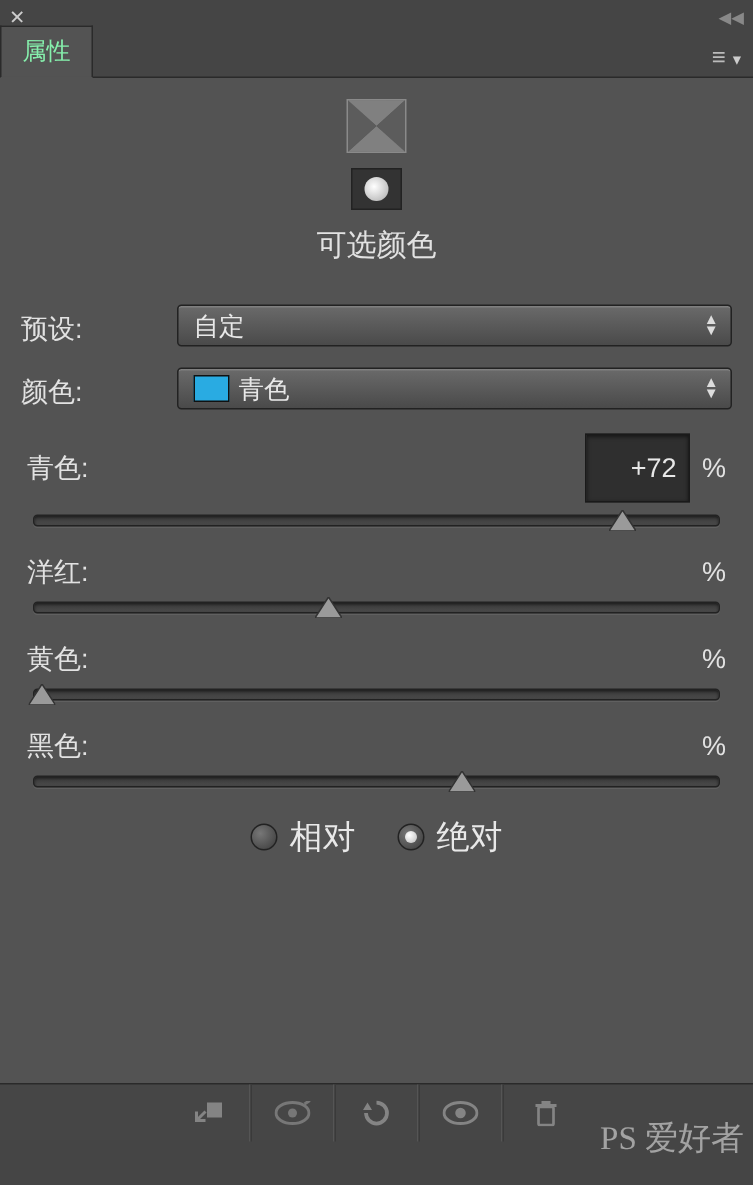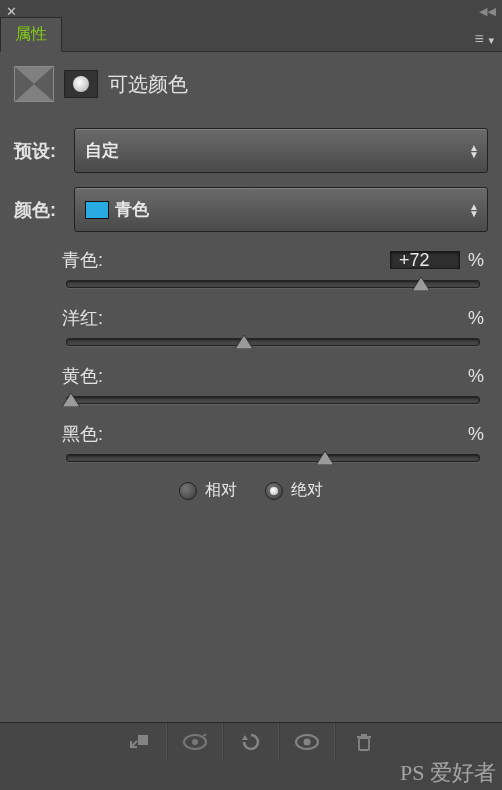--- a/index.html
+++ b/index.html
@@ -3,66 +3,66 @@
 <meta charset="utf-8">
 <style>
 * { margin: 0; padding: 0; box-sizing: border-box; font-family: "Microsoft YaHei", sans-serif; }
 body { background: #454545; width: 502px; height: 790px; overflow: hidden; position: relative; }
 
 .topbar { height: 22px; background: #454545; display: flex; align-items: center; padding: 0 6px; justify-content: space-between; }
 .topbar .close-x { color: #ccc; font-size: 13px; cursor: pointer; }
 .topbar .collapse { color: #888; font-size: 11px; cursor: pointer; }
 
 .tabbar { height: 30px; background: #454545; display: flex; align-items: flex-end; border-bottom: 1px solid #2a2a2a; position: relative; }
-.tab { padding: 6px 14px; color: #84cc16; font-size: 16px; cursor: pointer; border: 1px solid transparent; }
+.tab { padding: 6px 14px; color: #86efac; font-size: 16px; cursor: pointer; border: 1px solid transparent; }
 .tab.active { background: #535353; border: 1px solid #2a2a2a; border-bottom: 1px solid #535353; position: relative; top: 1px; }
 .tab-menu { position: absolute; right: 8px; top: 8px; color: #ccc; font-size: 11px; cursor: pointer; }
 .tab-menu .lines { display: inline-block; width: 14px; }
 .tab-menu .lines::before { content: "≡"; font-size: 16px; color: #bbb; }
 
 .panel { background: #535353; padding: 14px 14px 0 14px; height: 708px; position: relative; }
 
-.header-row { display: flex; align-items: center; gap: 10px; margin-bottom: 26px; }
+.header-row { display: flex; align-items: center; gap: 10px; margin-bottom: 26px; flex-direction: column; }
 .adj-icon { width: 40px; height: 36px; border: 1px solid #8a8a8a; background: linear-gradient(135deg, #888 0%, #555 50%, #888 100%); display: flex; align-items: center; justify-content: center; position: relative; }
 .adj-icon svg { display: block; }
 .mask-btn { width: 34px; height: 28px; background: #333; border: 1px solid #222; display: flex; align-items: center; justify-content: center; cursor: pointer; }
 .mask-btn .circle { width: 16px; height: 16px; border-radius: 50%; background: radial-gradient(circle at 40% 40%, #fff, #aaa); }
 .header-title { color: #e2e2e2; font-size: 20px; }
 
-.form-row { display: flex; align-items: center; margin-bottom: 14px; gap: 10px; font-weight: bold; }
+.form-row { display: flex; align-items: flex-end; margin-bottom: 14px; gap: 10px; }
 .form-label { color: #e2e2e2; font-size: 18px; width: 50px; }
-.select { flex: 1; height: 45px; background: linear-gradient(#6a6a6a, #4a4a4a); border: 1px solid #222; border-radius: 3px; display: flex; align-items: center; padding: 0 10px; color: #e8e8e8; font-size: 17px; cursor: pointer; position: relative; box-shadow: inset 0 1px 0 rgba(255,255,255,0.15); }
+.select { flex: 1; height: 28px; background: linear-gradient(#6a6a6a, #4a4a4a); border: 1px solid #222; border-radius: 3px; display: flex; align-items: center; padding: 0 10px; color: #e8e8e8; font-size: 17px; cursor: pointer; position: relative; box-shadow: inset 0 1px 0 rgba(255,255,255,0.15); margin-left: 44px; }
 .select .arrows { position: absolute; right: 8px; color: #ddd; font-size: 10px; line-height: 7px; }
 .swatch { width: 24px; height: 18px; background: #29abe2; border: 1px solid #111; margin-right: 6px; }
 
-.sliders { margin-top: 16px; margin-left: 44px; }
+.sliders { margin-top: 16px; }
 .slider-row { margin-bottom: 10px; }
 .slider-top { display: flex; align-items: center; justify-content: space-between; padding: 0 4px; margin-bottom: 8px; }
 .slider-label { color: #e2e2e2; font-size: 18px; }
 .slider-val-wrap { display: flex; align-items: center; gap: 8px; }
-.slider-val { width: 70px; height: 18px; background: #2f2f2f; border: 1px solid #1a1a1a; color: #e8e8e8; font-size: 18px; text-align: left; padding: 0 8px; box-shadow: inset 0 1px 3px rgba(0,0,0,0.6); }
+.slider-val { width: 70px; height: 46px; background: #2f2f2f; border: 1px solid #1a1a1a; color: #e8e8e8; font-size: 18px; text-align: right; padding: 0 8px; box-shadow: inset 0 1px 3px rgba(0,0,0,0.6); }
 .pct { color: #e2e2e2; font-size: 18px; }
 
 .track { height: 8px; background: linear-gradient(#3a3a3a, #4a4a4a); border: 1px solid #222; border-radius: 3px; position: relative; margin: 4px 8px 18px 8px; box-shadow: inset 0 1px 2px rgba(0,0,0,0.5), 0 1px 0 rgba(255,255,255,0.08); }
 .thumb { width: 18px; height: 14px; position: absolute; top: -4px; transform: translateX(-50%); cursor: pointer; }
 .thumb svg { display: block; }
 
 .radio-row { display: flex; justify-content: center; gap: 28px; margin-top: 10px; }
 .radio-item { display: flex; align-items: center; gap: 8px; cursor: pointer; }
 .radio { width: 18px; height: 18px; border-radius: 50%; border: 1px solid #222; background: radial-gradient(circle at 35% 35%, #777, #3a3a3a); display: flex; align-items: center; justify-content: center; }
 .radio.checked::after { content: ""; width: 8px; height: 8px; border-radius: 50%; background: radial-gradient(circle at 35% 35%, #fff, #bbb); }
-.radio-label { color: #e8e8e8; font-size: 16px; }
+.radio-label { color: #e8e8e8; font-size: 22px; }
 
 .footer { position: absolute; bottom: 0; left: 0; right: 0; height: 38px; background: #464646; border-top: 1px solid #2a2a2a; display: flex; align-items: center; justify-content: center; gap: 0; }
 .footer .fbtn { width: 56px; height: 38px; display: flex; align-items: center; justify-content: center; color: #a8a8a8; cursor: pointer; border-left: 1px solid #3a3a3a; border-right: 1px solid #555; }
 .footer .fbtn:first-child{border-left:none;}
 .footer .fbtn:last-child{border-right:none;}
 .footer .fbtn svg { opacity: 0.75; }
 
-.watermark { position: absolute; right: 6px; bottom: 2px; color: rgba(255,255,255,0.5); font-size: 22px; font-family: "KaiTi", serif; pointer-events: none; }
+.watermark { position: absolute; right: 6px; bottom: 16px; color: rgba(255,255,255,0.5); font-size: 22px; font-family: "KaiTi", serif; pointer-events: none; }
 </style>
 </head>
 <body>
 
 <div class="topbar">
   <span class="close-x">✕</span>
   <span class="collapse">◀◀</span>
 </div>
 
 <div class="tabbar">

